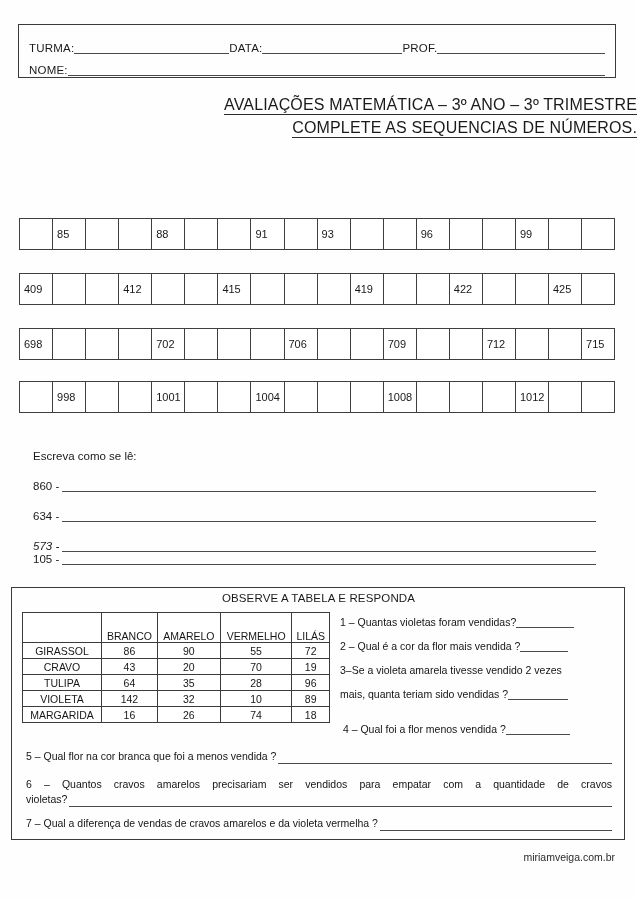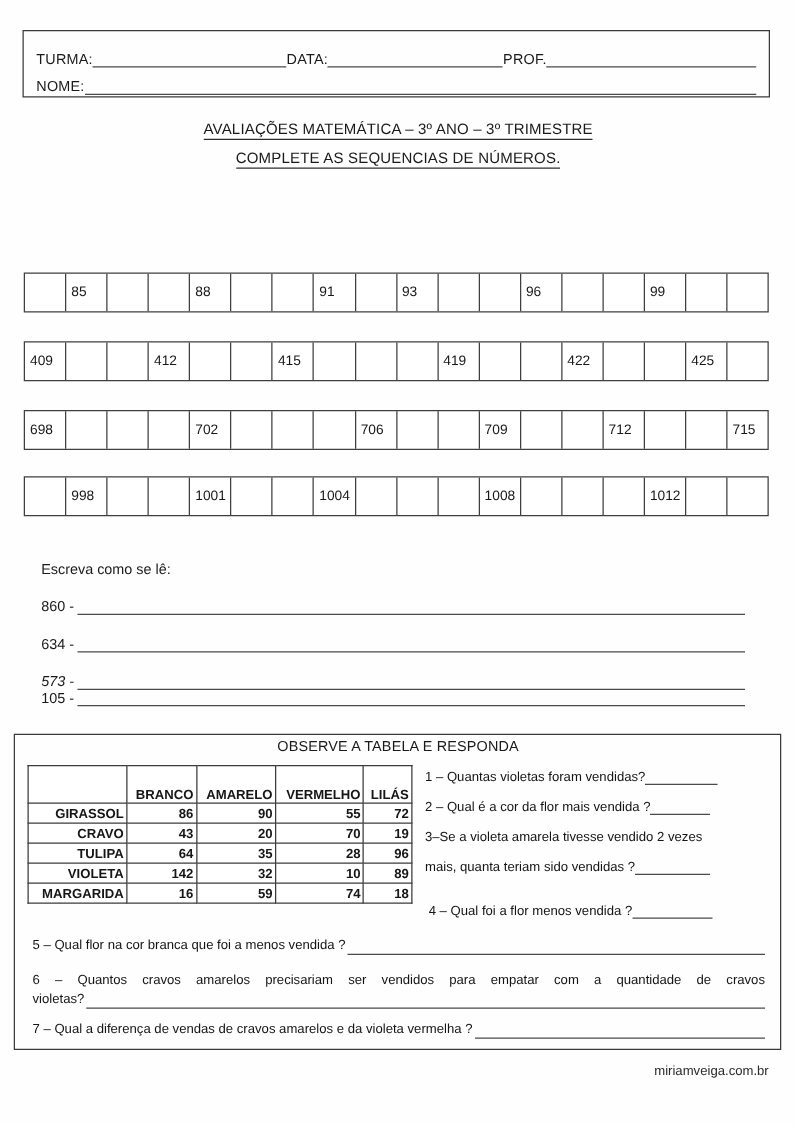--- a/index.html
+++ b/index.html
@@ -45,22 +45,22 @@
     border-bottom: 1px solid #4a4a4a;
     height: 12px;
     flex: 0 0 auto;
   }
   .rule.grow { flex: 1 1 auto; }
 
   
   .title {
     position: absolute;
     width: 100%;
-    text-align: center;
-    font-size: 12px;
+    text-align: right;
+    font-size: 16px;
     letter-spacing: .15px;
   }
   .title span {
     border-bottom: 1px solid #2c2c2c;
     padding-bottom: 1px;
   }
   #title-main { top: 96px; }
   #title-sub  { top: 119px; }
 
   
@@ -144,24 +144,24 @@
     left: 22px;
     top: 612px;
     width: 308px;
     border-collapse: collapse;
     font-size: 10.5px;
     background: #fff;
   }
   .flower-table th,
   .flower-table td {
     border: 1px solid #3b3b3b;
-    text-align: right;
+    text-align: center;
     height: 15px;
     padding: 0 2px;
-    font-weight: bold;
+    font-weight: normal;
     color: #161616;
     margin-top: 39px;
   }
   .flower-table thead th { vertical-align: bottom; height: 29px; }
   .flower-table .corner { border: 1px solid #3b3b3b; }
   .flower-table tbody td:first-child { width: 74px; }
 
   
   .side-q {
     position: absolute;
@@ -389,21 +389,21 @@
         <tr>
           <td>VIOLETA</td>
           <td>142</td>
           <td>32</td>
           <td>10</td>
           <td>89</td>
         </tr>
         <tr>
           <td>MARGARIDA</td>
           <td>16</td>
-          <td>59</td>
+          <td>26</td>
           <td>74</td>
           <td>18</td>
         </tr>
       </tbody>
   </table>
 
   <div class="side-q" id="sq-0">
     <div class="qline">
       <span>1 – Quantas violetas foram vendidas?</span>
       <span class="blank" style="width:58px"></span>

